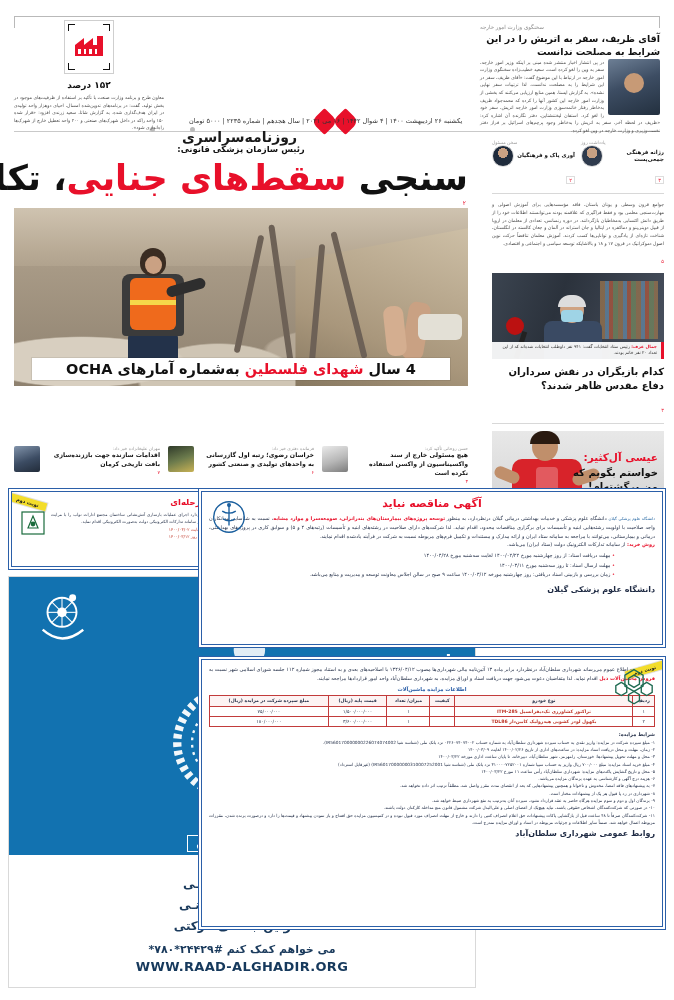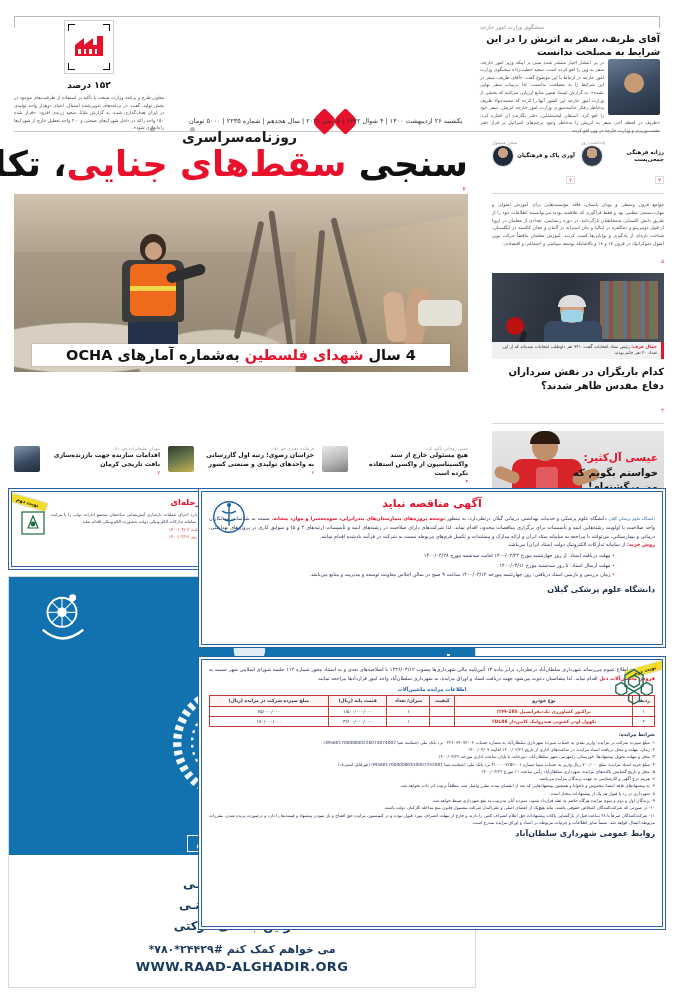--- a/index.html
+++ b/index.html
@@ -321,20 +321,21 @@
       <div class="sport-text">
         <div class="n">عیسی آل‌کثیر:</div>
         <div class="q">خواستم بگویم
 که من برگشته‌ام!</div>
       </div>
       <span class="lc-tag" style="position:absolute;right:4px;bottom:2px;">۳</span>
     </div>
   </div>
 
   <div class="lead" style="margin-right:206px;">
+    <div class="lead-kicker">رئیس سازمان پزشکی قانونی:</div>
     <h1 class="lead-head"><span>سنجی </span><span class="red">سقط‌های جنایی</span><span>، تکان‌دهنده است</span></h1>
     <div class="lead-pageno">۲</div>
 
     <div class="lead-photo">
       <div class="ph-sky"></div>
       <div class="ph-rubble"></div>
       <div class="ph-dirt"></div>
       <div class="ph-pipes">
           <i></i>
           <i></i>

